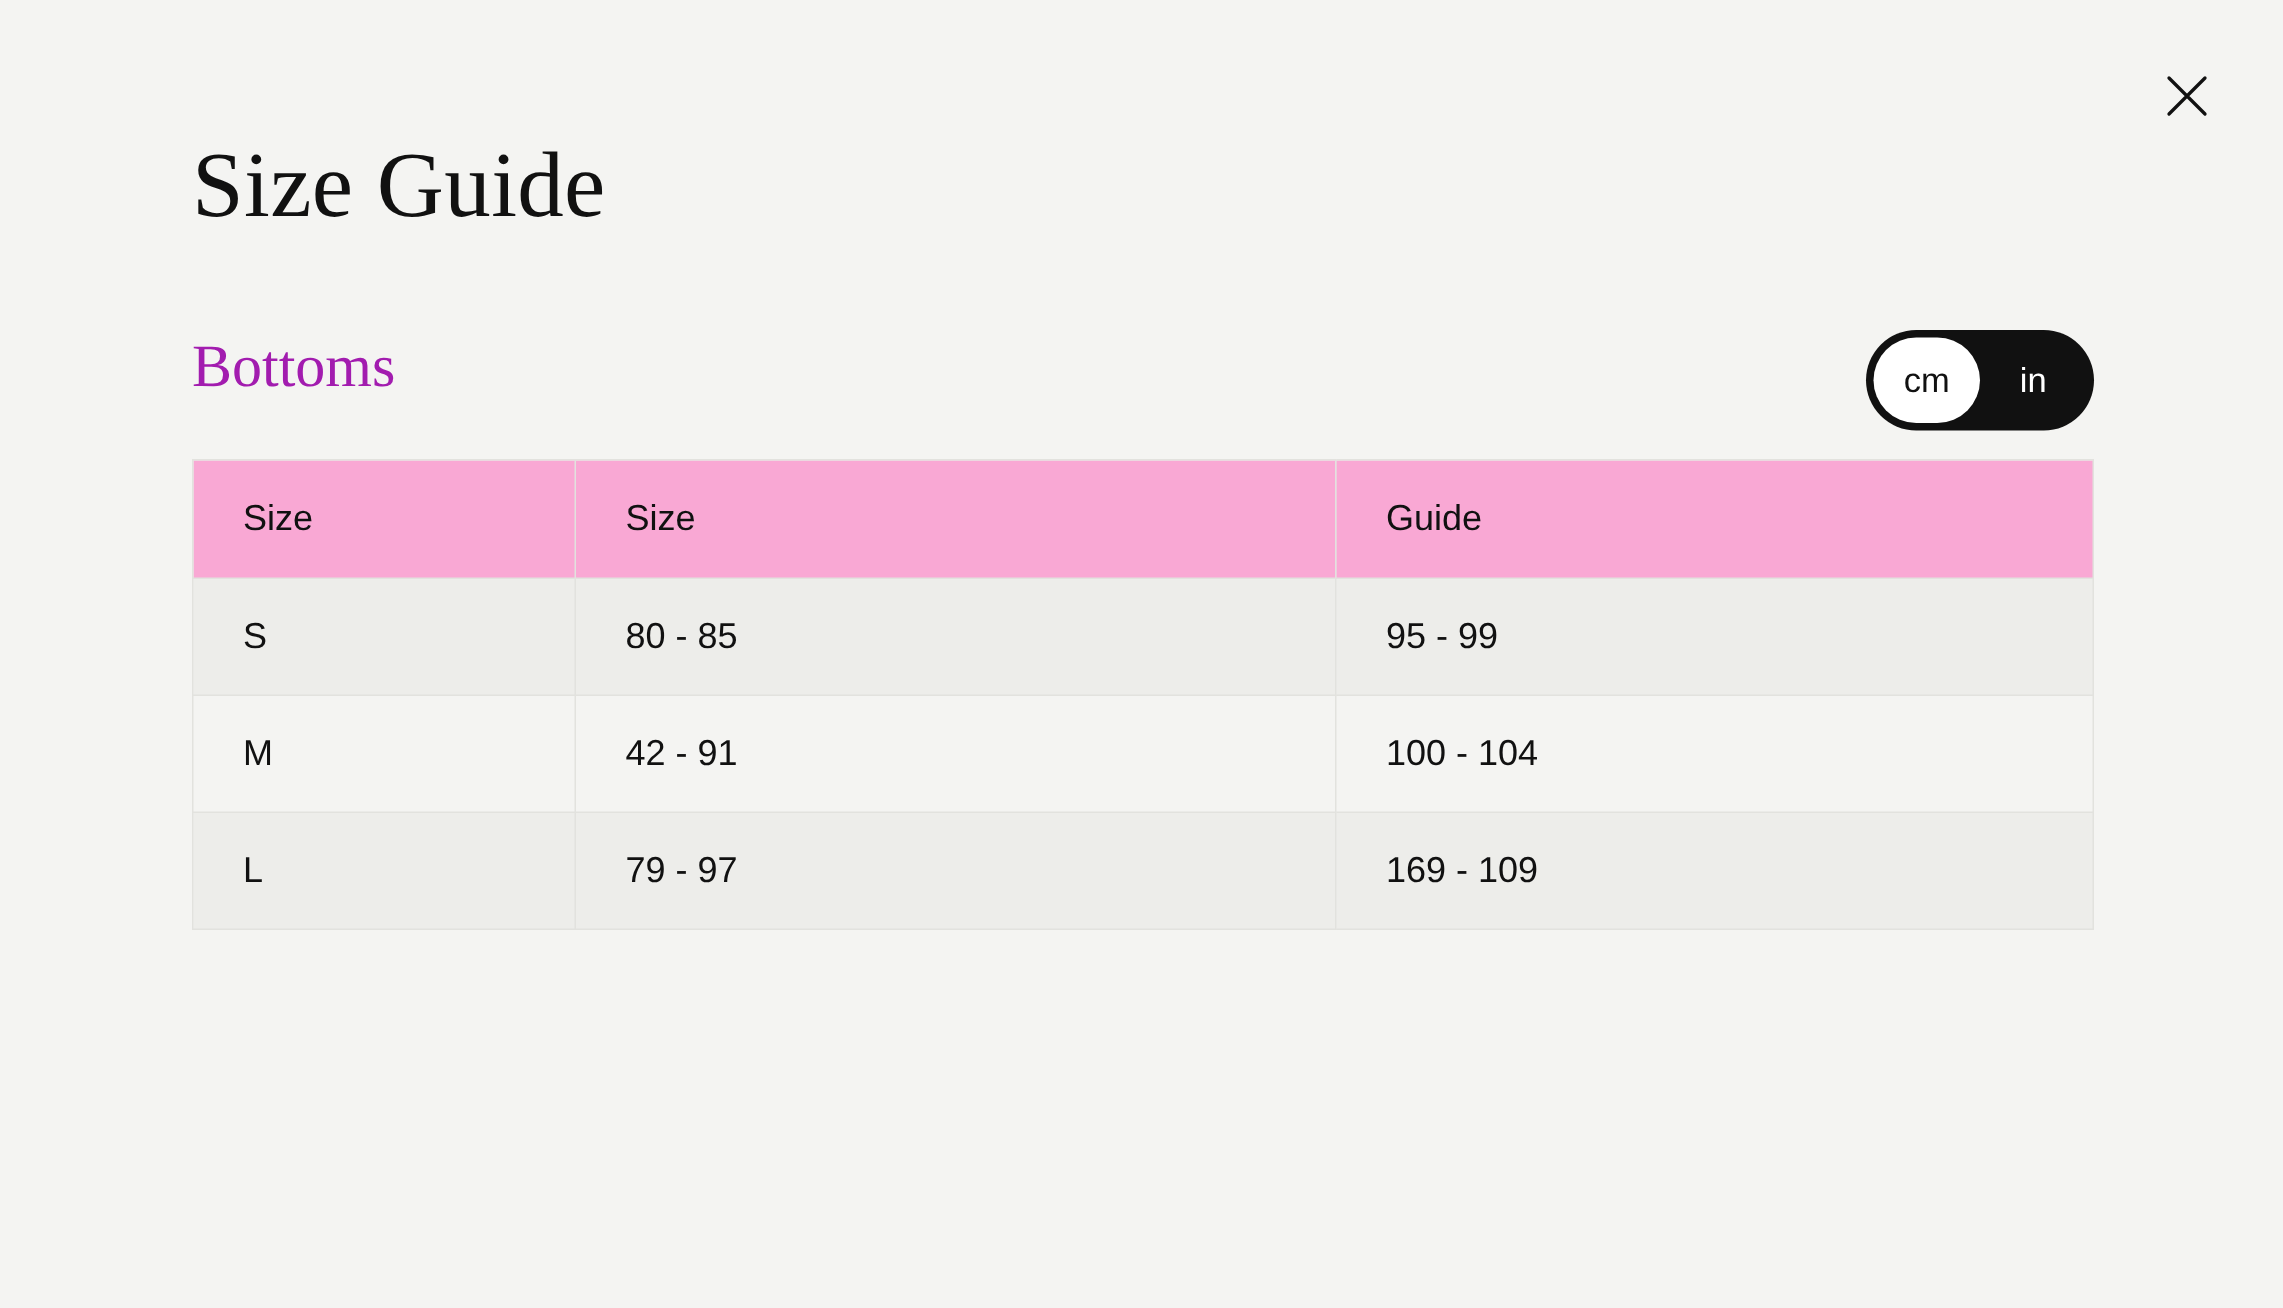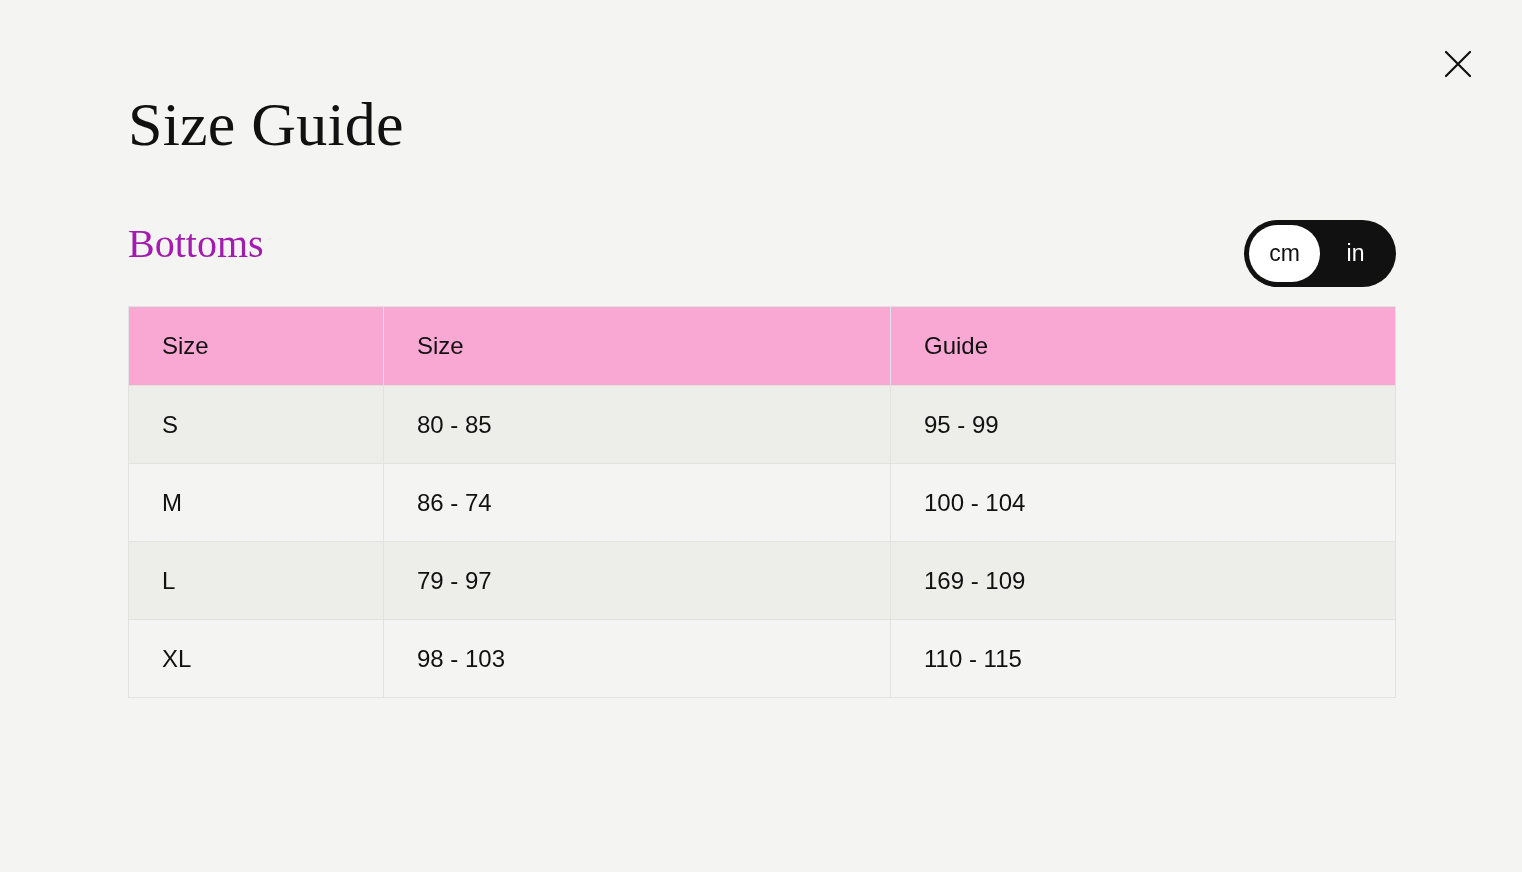--- a/index.html
+++ b/index.html
@@ -167,29 +167,24 @@
       </tr>
     </thead>
     <tbody>
       <tr>
         <td>S</td>
         <td>80 - 85</td>
         <td>95 - 99</td>
       </tr>
       <tr>
         <td>M</td>
-        <td>86 - 74</td>
+        <td>42 - 91</td>
         <td>100 - 104</td>
       </tr>
       <tr>
         <td>L</td>
         <td>79 - 97</td>
         <td>169 - 109</td>
       </tr>
-      <tr>
-        <td>XL</td>
-        <td>98 - 103</td>
-        <td>110 - 115</td>
-      </tr>
     </tbody>
   </table>
 
 </div>
 
 </body></html>

